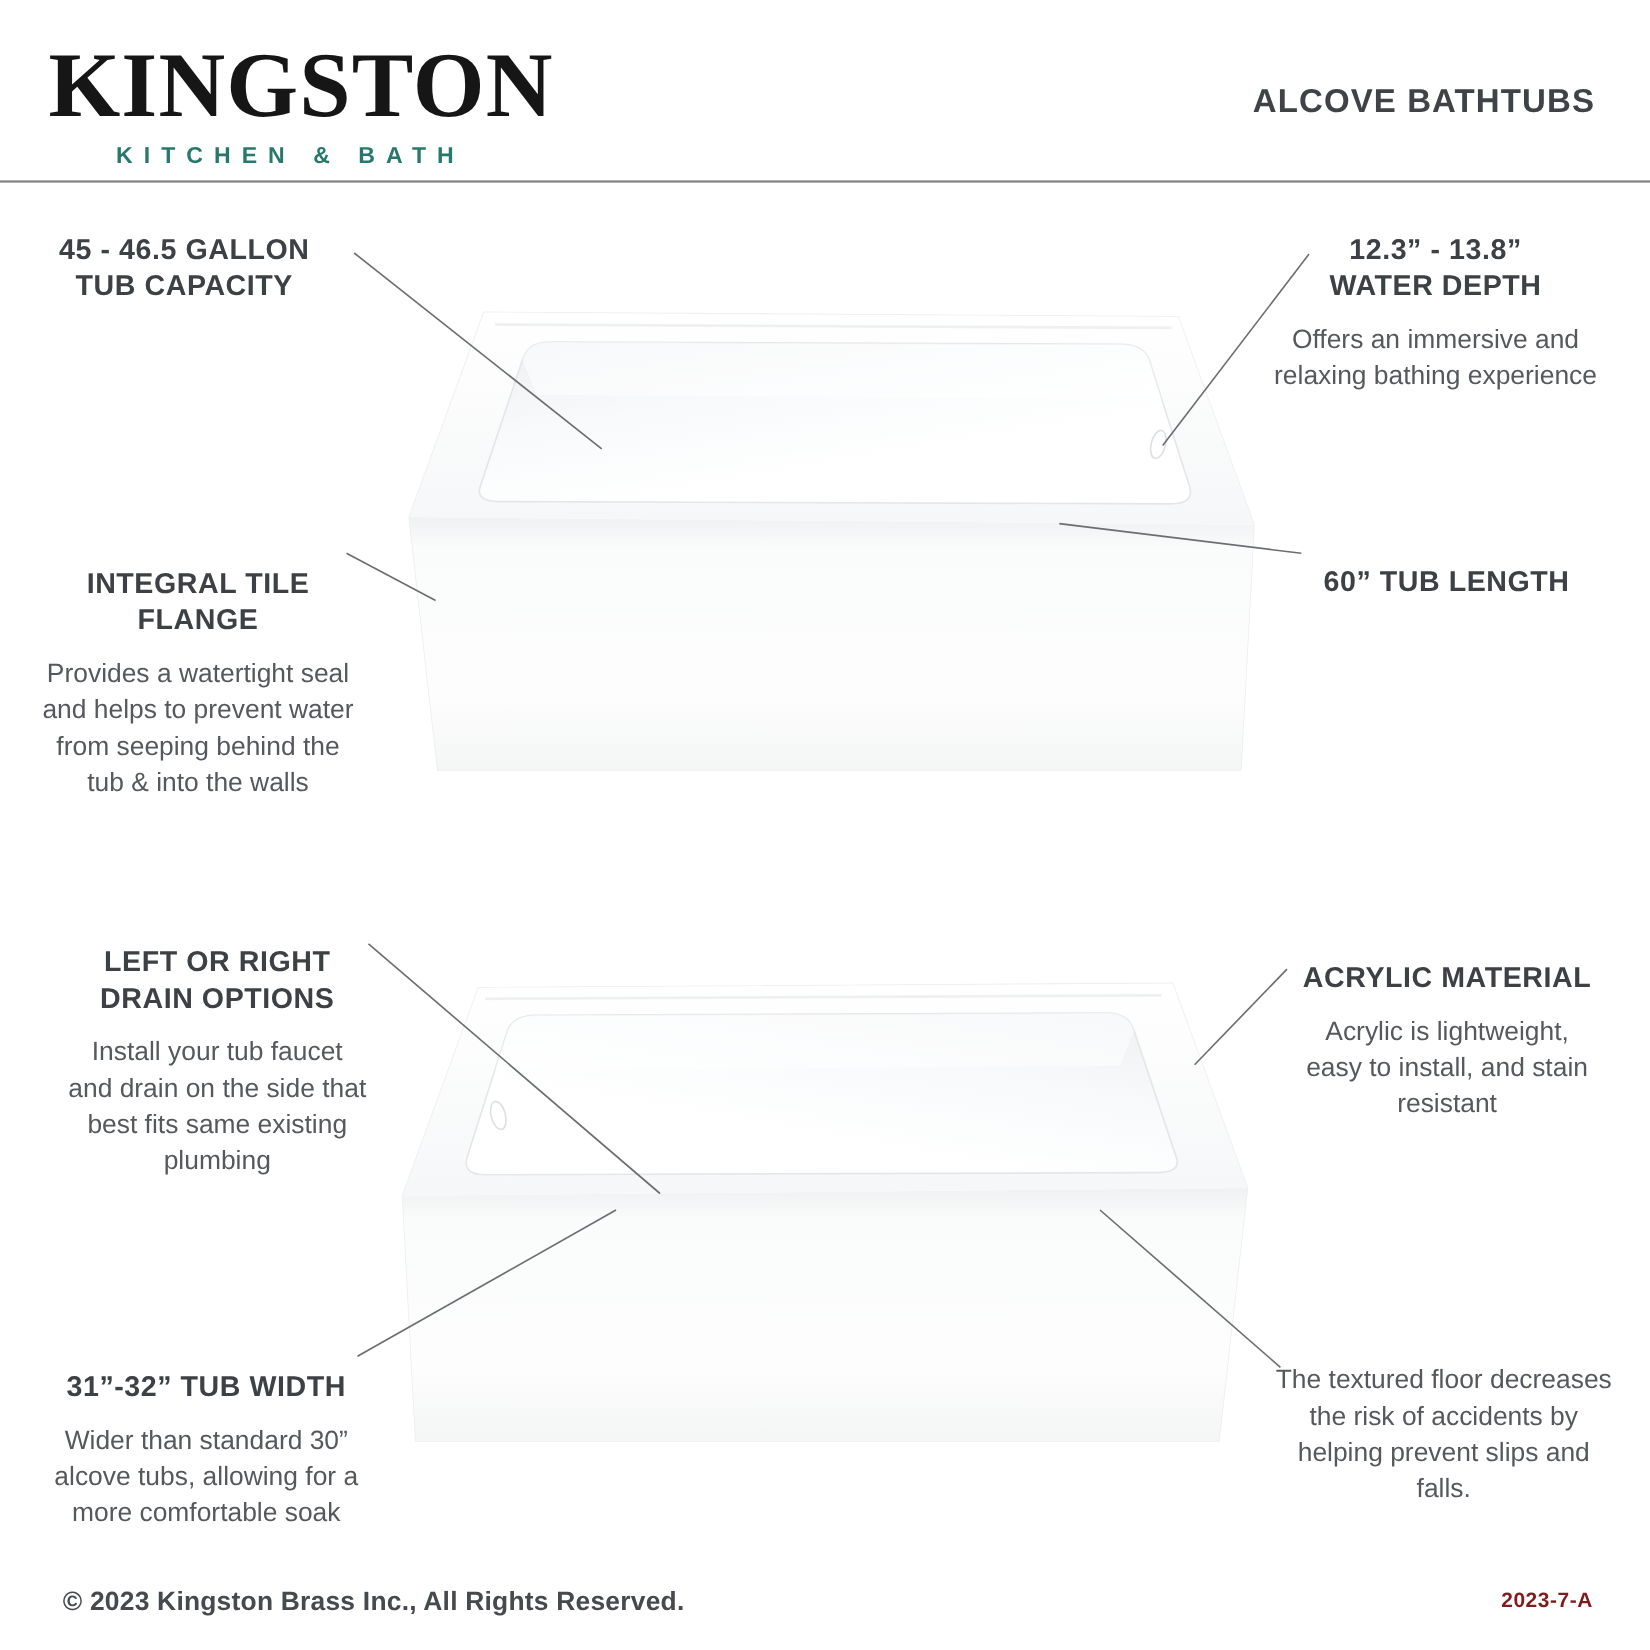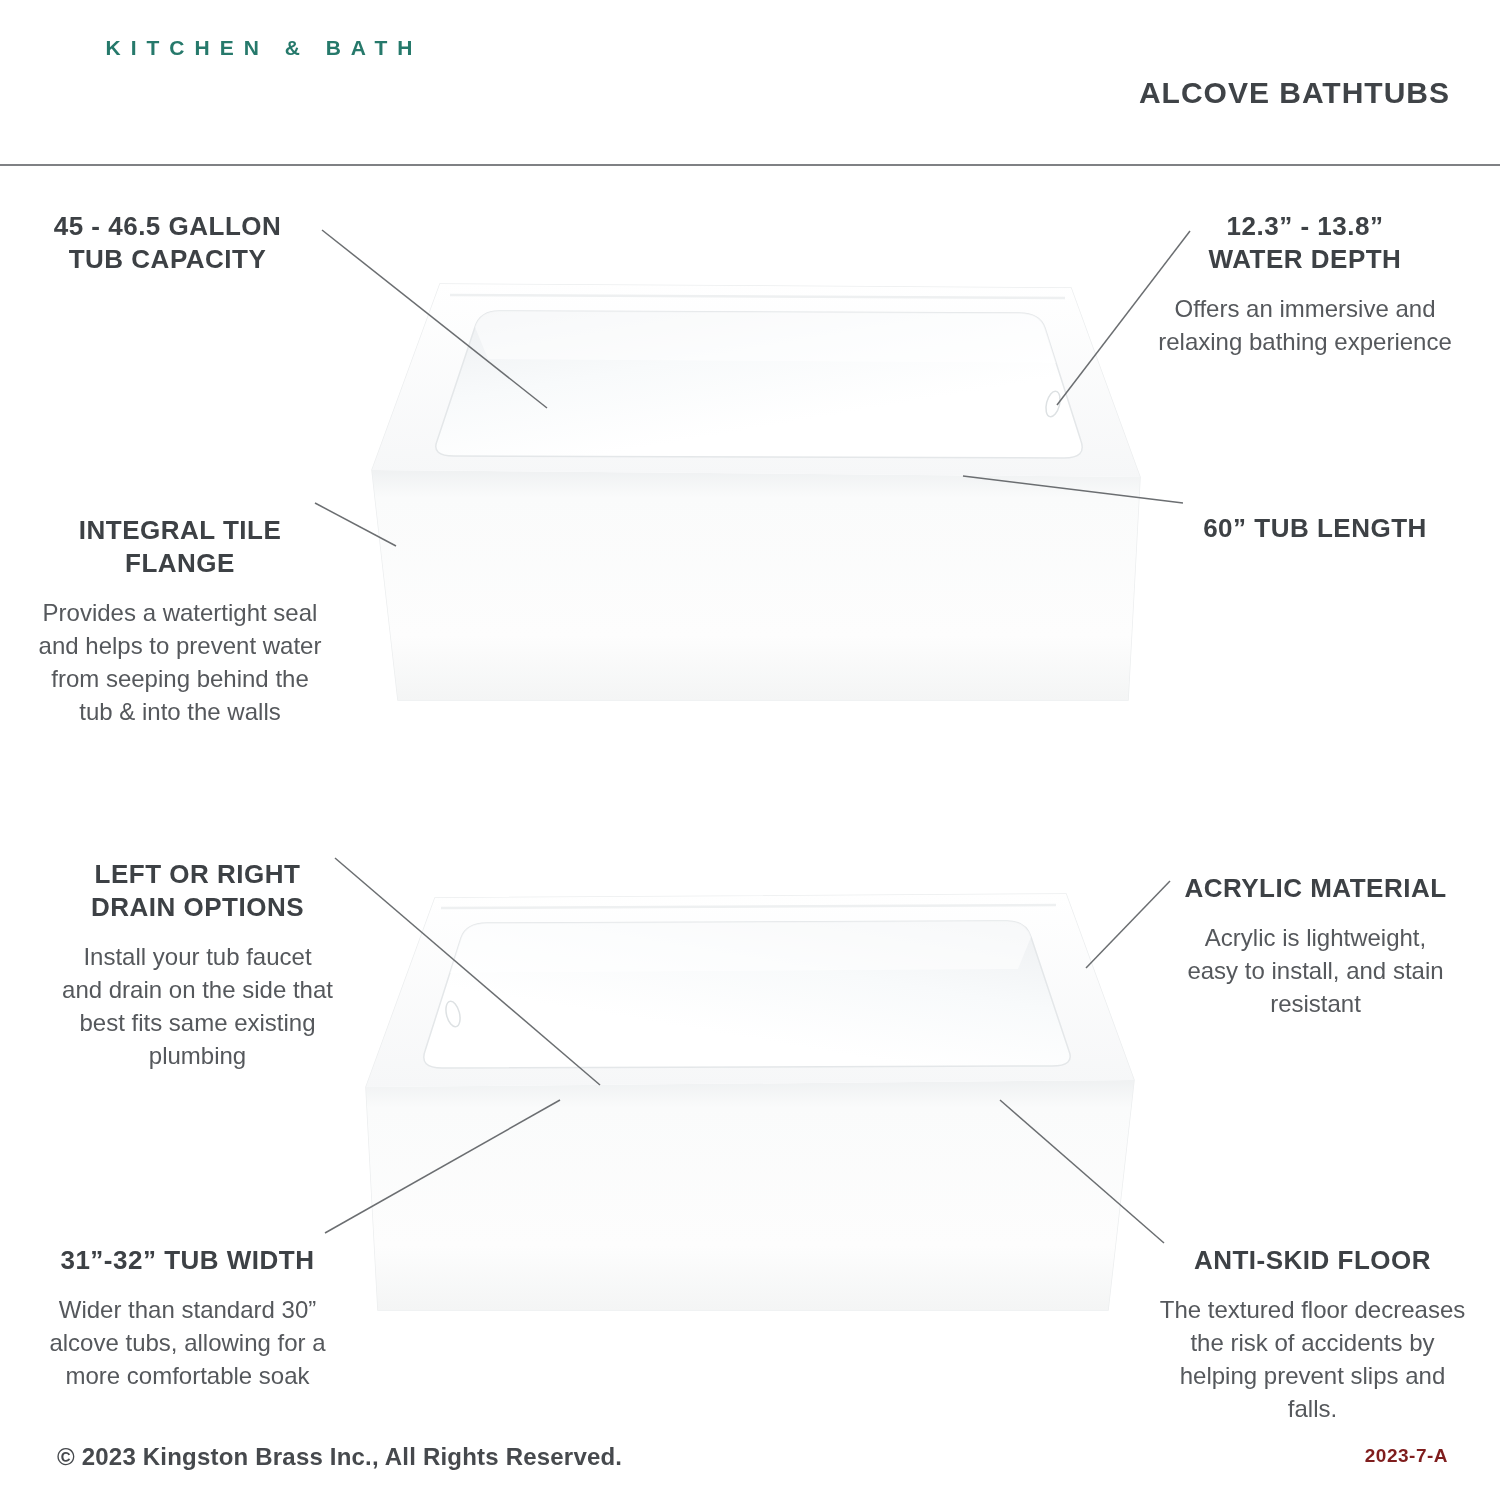--- a/index.html
+++ b/index.html
@@ -3,21 +3,21 @@
 <meta charset="utf-8">
 <style>
   html,body{margin:0;padding:0;}
   body{width:1500px;height:1500px;position:relative;background:#ffffff;
        font-family:"Liberation Sans",sans-serif;overflow:hidden;}
 
   
   .brand-block{position:absolute;left:44px;top:36px;width:440px;text-align:center;}
   .brand-name{font-family:"Liberation Serif",serif;font-weight:700;font-size:84px;
               line-height:1;color:#161616;letter-spacing:1px;white-space:nowrap;}
-  .brand-sub{font-size:21px;font-weight:700;letter-spacing:10px;
+  .brand-sub{margin-top:10px;font-size:21px;font-weight:700;letter-spacing:10px;
              color:#26796b;white-space:nowrap;}
   .page-title{position:absolute;right:50px;top:76px;font-size:30px;font-weight:700;
               letter-spacing:1px;color:#3f4347;white-space:nowrap;}
   .header-divider{position:absolute;left:0;top:164px;width:1500px;height:2px;
                   background:#7f8184;}
 
   
   .callout{position:absolute;text-align:center;}
   .callout-title{margin:16px;font-size:26px;font-weight:700;line-height:33px;
                  letter-spacing:.5px;color:#3d4145;white-space:pre-line;}
@@ -31,20 +31,21 @@
   
   .footer-copyright{position:absolute;left:57px;top:1443px;font-size:24px;
                     font-weight:700;color:#46494d;letter-spacing:.2px;}
   .footer-code{position:absolute;right:52px;top:1445px;font-size:19px;
                font-weight:700;color:#7f1d1d;letter-spacing:.5px;}
 </style>
 </head>
 <body>
 
 <div class="brand-block">
+  <div class="brand-name">KINGSTON</div>
   <div class="brand-sub">KITCHEN &amp; BATH</div>
 </div>
 <div class="page-title">ALCOVE BATHTUBS</div>
 <div class="header-divider"></div>
 
 <svg class="tub-svg" style="left:368px;top:275px;" width="775" height="430" viewBox="0 0 775 430" aria-hidden="true">
   <defs>
     <linearGradient id="rimShade" x1="0" y1="0" x2="0" y2="1">
       <stop offset="0" stop-color="#ffffff"></stop>
       <stop offset="1" stop-color="#f6f7f8"></stop>
@@ -140,20 +141,19 @@
 </div>
 
 <div class="callout" style="left:30px;top:1228px;width:315px;">
   <h3 class="callout-title">31”-32” TUB WIDTH</h3>
   <p class="callout-body">Wider than standard 30”
 alcove tubs, allowing for a
 more comfortable soak</p>
 </div>
 
 <div class="callout" style="left:1155px;top:1228px;width:315px;">
-  <h3 class="callout-title">ANTI-SKID FLOOR</h3>
   <p class="callout-body">The textured floor decreases
 the risk of accidents by
 helping prevent slips and falls.</p>
 </div>
 
 <div class="footer-copyright">© 2023 Kingston Brass Inc., All Rights Reserved.</div>
 <div class="footer-code">2023-7-A</div>
 
 </body></html>

